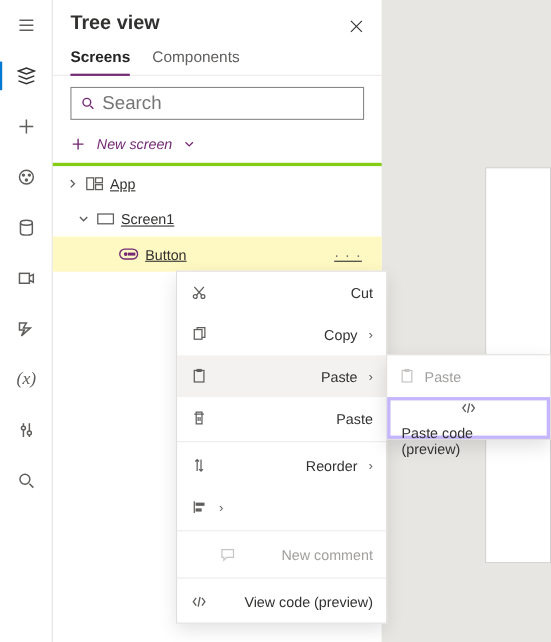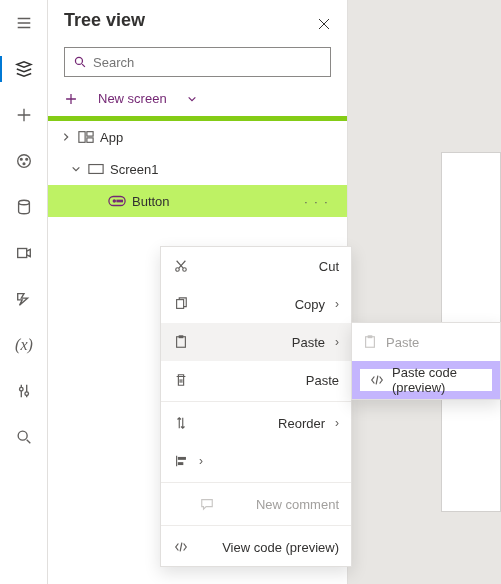--- a/index.html
+++ b/index.html
@@ -16,27 +16,27 @@
 .panel-header { display: flex; align-items: flex-end; justify-content: space-between; padding: 10px 16px 6px; }
 .panel-title { font-size: 18px; font-weight: 600; }
 .close-btn { cursor: pointer; }
 
 .tabs { display: flex; padding: 0 16px; gap: 20px; border-bottom: 1px solid #edebe9; font-size: 14px; }
 .tab { padding: 6px 0 8px; cursor: pointer; color: #605e5c; }
 .tab.active { color: #242424; font-weight: 600; border-bottom: 2px solid #742774; margin-bottom: -1px; }
 
 .search-wrap { padding: 10px 16px 6px; }
 .search { display: flex; align-items: center; border: 1px solid #8a8886; height: 30px; padding: 0 8px; gap: 6px; }
-.search input { border: none; outline: none; flex: 1; font-size: 13px; }
-
-.newscreen { display: flex; align-items: center; gap: 20px; padding: 8px 16px 10px; color: #742774; cursor: pointer; font-size: 13px; border-bottom: 5px solid #84cc16; }
+.search input { border: none; outline: none; flex: 1; font-size: 17px; }
+
+.newscreen { display: flex; align-items: center; gap: 10px; padding: 8px 16px 10px; color: #742774; cursor: pointer; font-size: 13px; border-bottom: 3px solid #84cc16; font-style: italic; }
 
 .tree { flex: 1; }
-.tree-row { display: flex; align-items: center; height: 32px; padding: 0 12px; gap: 6px; cursor: pointer; }
-.tree-row.selected { background: #bef264; align-items: center; }
+.tree-row { display: flex; align-items: center; height: 32px; padding: 0 12px; gap: 6px; cursor: pointer; text-decoration: underline; }
+.tree-row.selected { background: #fef9c3; align-items: center; }
 .tree-row .chev { width: 12px; display: flex; justify-content: center; color: #605e5c; }
 .tree-row .ticon { display: flex; align-items: center; }
 .tree-row .lbl { flex: 1; }
 .tree-row .dots { color: #605e5c; letter-spacing: 1px; padding-right: 6px; }
 .indent-1 { padding-left: 22px; }
 .indent-2 { padding-left: 60px; }
 
 .canvas { flex: 1; background: #e8e6e3; position: relative; }
 .art { position: absolute; right: 0; top: 152px; width: 60px; height: 360px; background: #fff; border: 1px solid #d2d0ce; }
 
@@ -46,21 +46,21 @@
 .menu-item:hover, .menu-item.hover { background: #f3f2f1; }
 .menu-item.disabled { color: #a19f9d; cursor: default; margin-left: 26px; }
 .menu-item .mi-label { flex: 1; font-size: 13px; }
 .menu-item .arrow { font-size: 12px; color: #605e5c; }
 .menu-sep { height: 1px; background: #edebe9; margin: 2px 0; }
 .menu-icon { width: 16px; height: 16px; display: flex; align-items: center; justify-content: center; }
 
 .submenu { position: absolute; left: 351px; top: 322px; width: 150px; background: #fff; border: 1px solid #e1dfdd; box-shadow: 0 6px 16px rgba(0,0,0,0.12); }
 .sub-item { display: flex; align-items: center; height: 38px; padding: 0 10px; gap: 8px; font-size: 13px; }
 .sub-item.disabled { color: #a19f9d; }
-.sub-highlight { border: 8px solid #c4b5fd; }
+.sub-highlight { border: 3px solid #c4b5fd; flex-direction: column; }
 
 svg { display: block; }
 </style>
 </head>
 <body>
 
 <div class="app">
 
   <div class="rail">
     <div class="rail-item">
@@ -124,20 +124,24 @@
 
   <div class="panel">
     <div class="panel-header">
       <div class="panel-title">Tree view</div>
       <div class="close-btn">
         <svg width="14" height="14" viewBox="0 0 14 14" stroke="#323130" stroke-width="1">
             <path d="M2 2l10 10M12 2L2 12"></path>
           </svg>
       </div>
     </div>
+    <div class="tabs">
+      <div class="tab active">Screens</div>
+      <div class="tab">Components</div>
+    </div>
     <div class="search-wrap">
       <div class="search">
         <svg width="14" height="14" viewBox="0 0 20 20" stroke="#742774" fill="none" stroke-width="1.8">
             <circle cx="8.5" cy="8.5" r="5"></circle>
             <path d="M13 13l4 4"></path>
           </svg>
         <input type="text" placeholder="Search" style="">
       </div>
     </div>
     <div class="newscreen">

